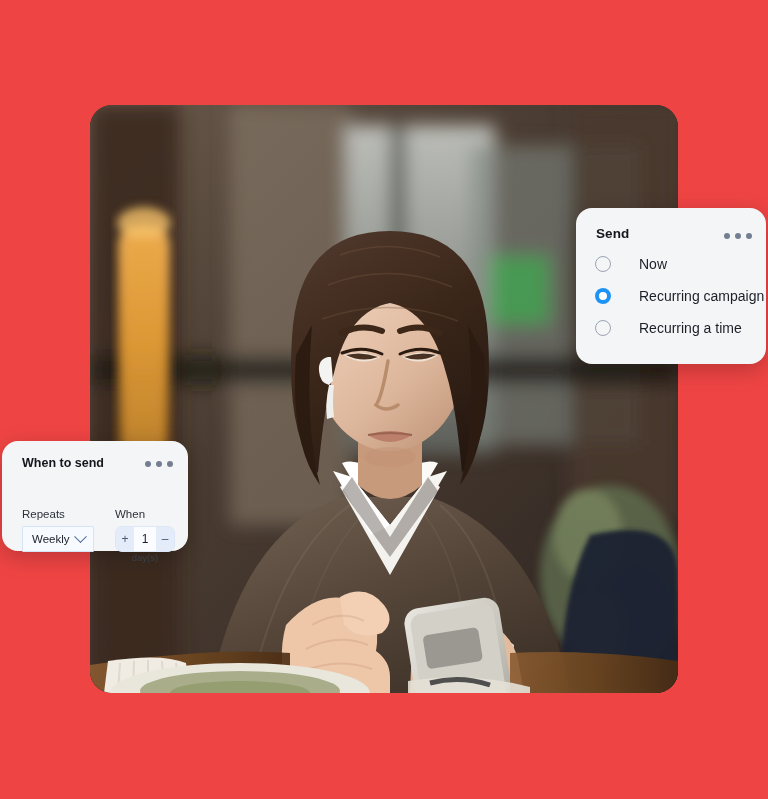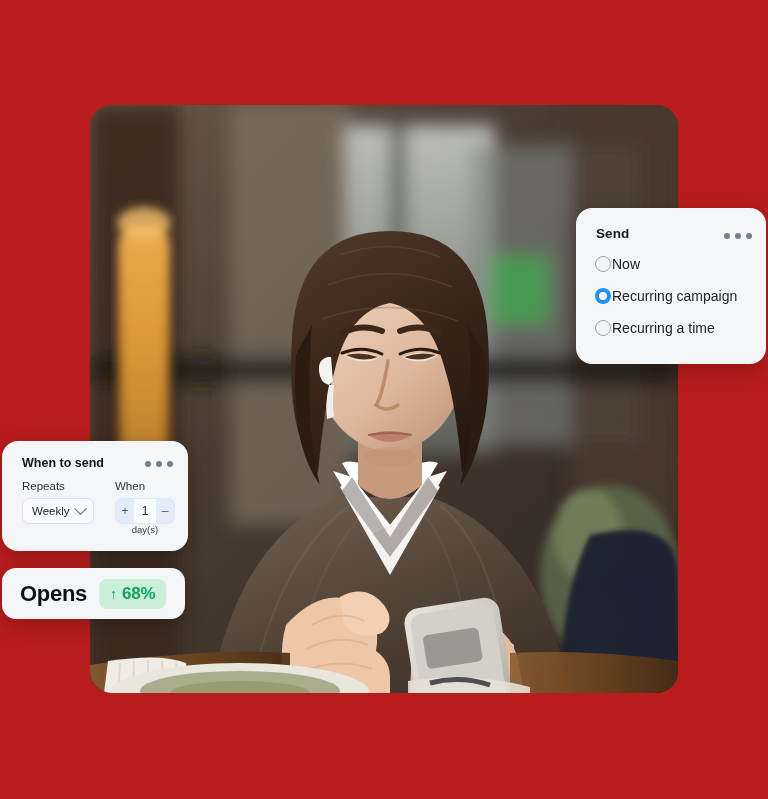--- a/index.html
+++ b/index.html
@@ -9,21 +9,21 @@
     height: 799px;
     background: #000000;
     overflow: hidden;
     font-family: "Liberation Sans", sans-serif;
   }
 
   .stage {
     position: relative;
     width: 768px;
     height: 799px;
-    background: #b91c1c;
+    background: #ef4444;
     overflow: hidden;
   }
 
   
   .photo {
     position: absolute;
     left: 90px;
     top: 105px;
     width: 588px;
     height: 588px;
@@ -75,21 +75,21 @@
     position: absolute;
     left: 19px;
     top: 48px;
     display: flex;
     flex-direction: column;
     gap: 16px;
   }
   .radio-row {
     display: flex;
     align-items: flex-start;
-    gap: 1px;
+    gap: 28px;
   }
   .radio {
     width: 16px; height: 16px;
     border-radius: 50%;
     border: 1.6px solid #9aa4b2;
     background: #f4f5f7;
     flex: 0 0 auto;
   }
   .radio.on {
     border: 4.4px solid #1f93f5;
@@ -120,27 +120,28 @@
   .fields {
     position: absolute;
     left: 20px; top: 39px;
     display: flex;
     gap: 21px;
   }
   .field-label {
     font-size: 11.5px;
     color: #2c3139;
     margin-bottom: 6px;
+    margin-top: 28px;
   }
 
   .select {
     position: relative;
     width: 72px;
     height: 26px;
-    border-radius: 7px;
+    border-radius: 1px;
     background: #f7faff;
     border: 1px solid #d5e3f7;
     display: flex;
     align-items: center;
     padding: 0 6px 0 9px;
   }
   .select-value {
     font-size: 11.5px;
     color: #20252c;
   }
@@ -455,21 +456,14 @@
           <span class="step-btn">+</span>
           <span class="step-val">1</span>
           <span class="step-btn">–</span>
         </div>
         <div class="unit">day(s)</div>
       </div>
 
     </div>
   </div>
 
-  <div class="card opens-card">
-    <span class="opens-label">Opens</span>
-    <span class="opens-badge">
-      <span class="opens-arrow">↑</span>
-      <span class="opens-value">68%</span>
-    </span>
-  </div>
 
 </div>
 
 </body></html>

